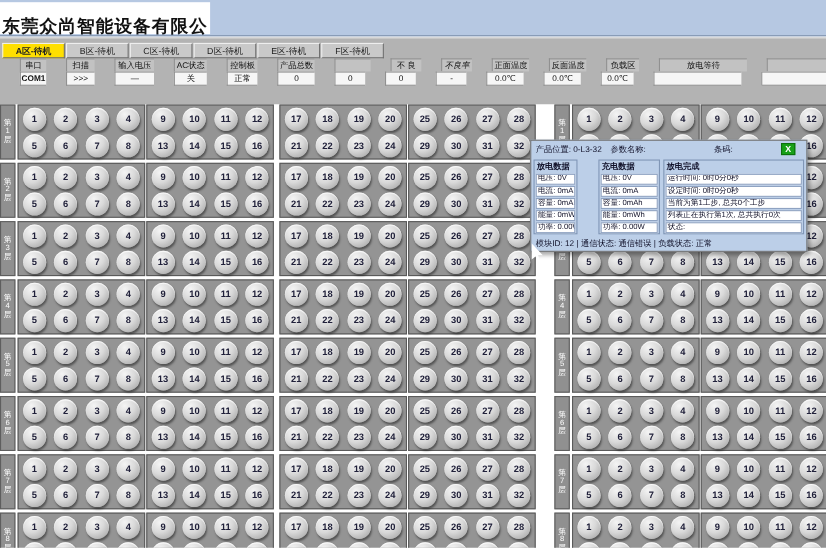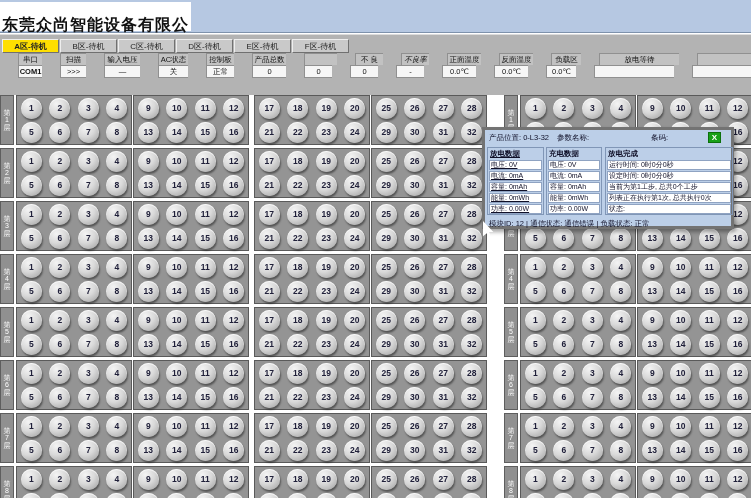--- a/index.html
+++ b/index.html
@@ -53,30 +53,30 @@
   .panel { width:116px; height:50px; background:#949494; border:1px solid #5a5a5a;
     display:grid; grid-template-columns:repeat(4,1fr); grid-template-rows:repeat(2,1fr);
     place-items:center; }
   .circle { width:21px; height:21px; border-radius:50%;
     background:radial-gradient(circle at 35% 28%, #f4f4f4 0%, #d9d9d9 45%, #b8b8b8 75%, #a2a2a2 100%);
     box-shadow:1px 2px 2px rgba(0,0,0,.45), inset 0 1px 1px rgba(255,255,255,.85);
     display:flex; align-items:center; justify-content:center;
     font-size:8.5px; font-weight:bold; color:#20203a; cursor:default; }
   
   .popup { position:absolute; left:482px; top:127px; width:252px; height:102px;
-    background:#bccfe8; border:3px solid #737373; box-shadow:2px 3px 4px rgba(0,0,0,.35);
+    background:#bccfe8; border:1px solid #737373; box-shadow:2px 3px 4px rgba(0,0,0,.35);
     z-index:10; font-size:7.5px; color:#101028; }
   .popup .pp-pos { position:absolute; left:4px; top:3px; white-space:nowrap; }
   .popup .pp-param { position:absolute; left:72px; top:3px; white-space:nowrap; }
   .popup .pp-bar { position:absolute; left:166px; top:3px; white-space:nowrap; }
   .pp-close { position:absolute; right:10px; top:2px; width:13px; height:11px;
     background:#18a018; border:1px solid #0c700c; color:#ffffff; font-size:8px;
     font-weight:bold; text-align:center; line-height:9px; cursor:pointer; }
   .pp-group { position:absolute; top:17px; height:68px; border:1px solid #8096b6; padding:1px; }
-  .pp-group.g0 { left:2px;   width:57px;text-decoration:underline; }
+  .pp-group.g0 { left:2px;   width:40px; }
   .pp-group.g1 { left:61px;  width:56px; }
   .pp-group.g2 { left:120px; width:128px; }
   .pp-group-title { font-weight:bold; font-size:7.5px; margin:0 0 1px 1px; white-space:nowrap; }
   .pp-field { height:10px; margin-bottom:1px; background:#ffffff; border:1px solid #8fa3c2;
     font-size:7px; line-height:8px; padding:0 1px; overflow:hidden; white-space:nowrap; }
   .pp-status { position:absolute; left:4px; top:89px; white-space:nowrap; font-size:7.5px; }
   
   .cursor { position:absolute; left:483px; top:221px; width:13px; height:19px;
     background:#ffffff; z-index:20;
     clip-path:polygon(0 0, 0 80%, 30% 64%, 45% 100%, 62% 92%, 48% 58%, 80% 58%);

